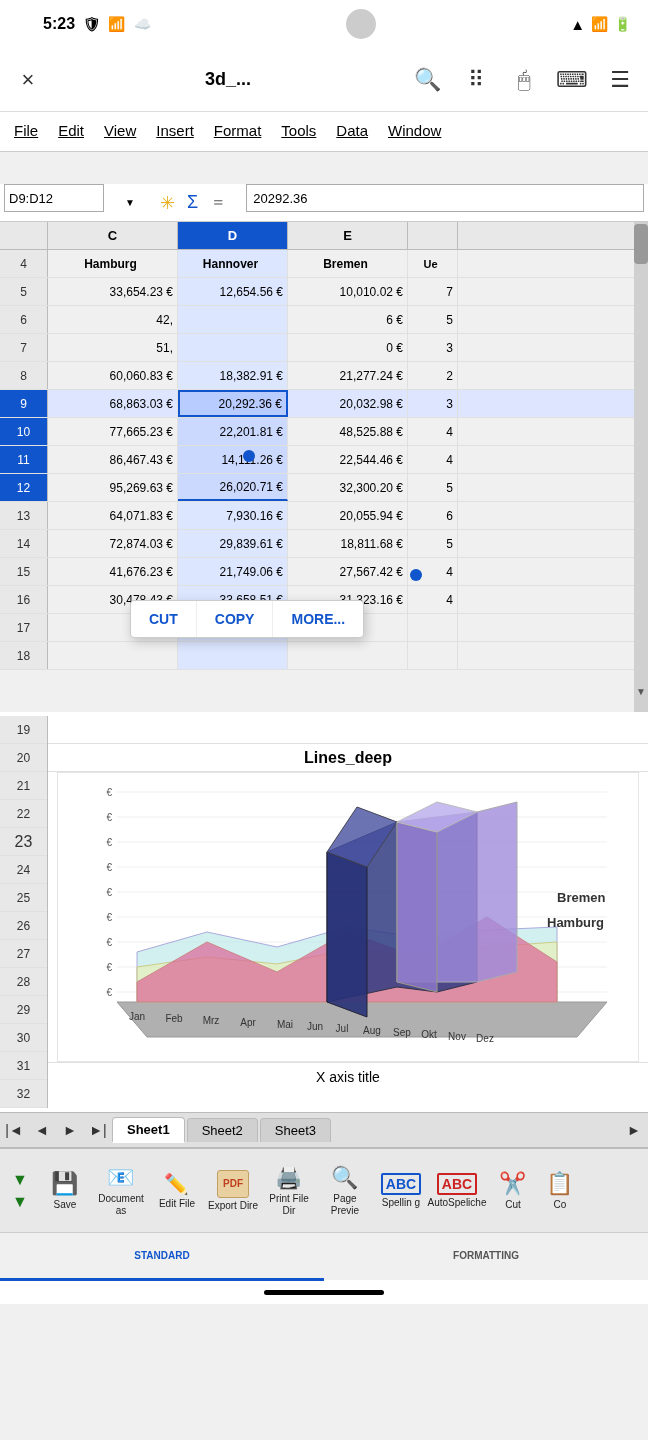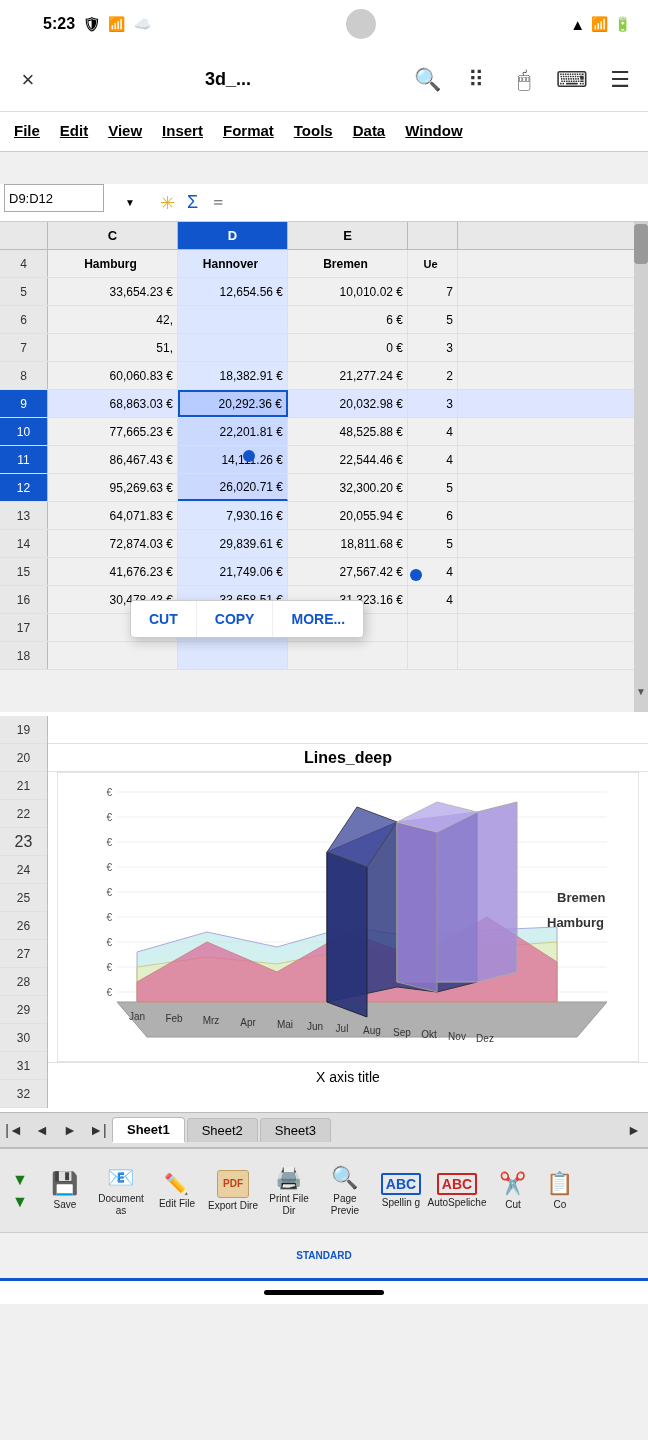--- a/index.html
+++ b/index.html
@@ -63,21 +63,20 @@
       border-bottom: 1px solid #ccc;
       padding: 0 4px;
     }
     .menu-item {
       padding: 6px 10px;
       font-size: 15px;
       color: #000;
       cursor: pointer;
       border-bottom: 2px solid transparent;
       text-decoration: underline;
-      font-weight: bold;
     }
 
     
     .formula-bar {
       height: 38px;
       background: #fff;
       display: flex;
       border-bottom: 1px solid #ccc;
       padding: 0 4px;
       gap: 16px;
@@ -410,20 +409,21 @@
 </div>
 
 <div class="formula-bar">
   <div class="cell-ref">D9:D12</div>
   <div class="cell-ref-dropdown">▼</div>
   <div class="formula-icons">
     <span class="formula-icon" style="font-size:18px;color:#e8b020;">✳</span>
     <span class="formula-icon" style="color:#1155cc;font-size:18px;">Σ</span>
     <span class="formula-icon" style="color:#555;">＝</span>
   </div>
+  <input class="formula-input" style="font-size: 13px;" value="20292.36">
 </div>
 
 <div class="spreadsheet-wrapper" style="height:490px; overflow:hidden; position:relative;">
 
   <div class="col-header-row">
     <div class="row-num-header"></div>
     <div class="col-header" style="width:130px;min-width:130px;">C</div>
     <div class="col-header selected">D</div>
     <div class="col-header" style="width:120px;min-width:120px;">E</div>
     <div class="col-header" style="width:50px;min-width:50px;overflow:hidden;"></div>
@@ -713,17 +713,18 @@
     <span class="btool-label">Cut</span>
   </div>
   <div class="btool-btn" style="width:36px;min-width:36px;">
     <span class="btool-icon">📋</span>
     <span class="btool-label">Co</span>
   </div>
 </div>
 
 <div class="bottom-tab-bar">
   <div class="bottom-tab active">STANDARD</div>
+  <div class="bottom-tab">FORMATTING</div>
 </div>
 
 <div class="home-bar">
   <div class="home-indicator"></div>
 </div>
 
 </body></html>

